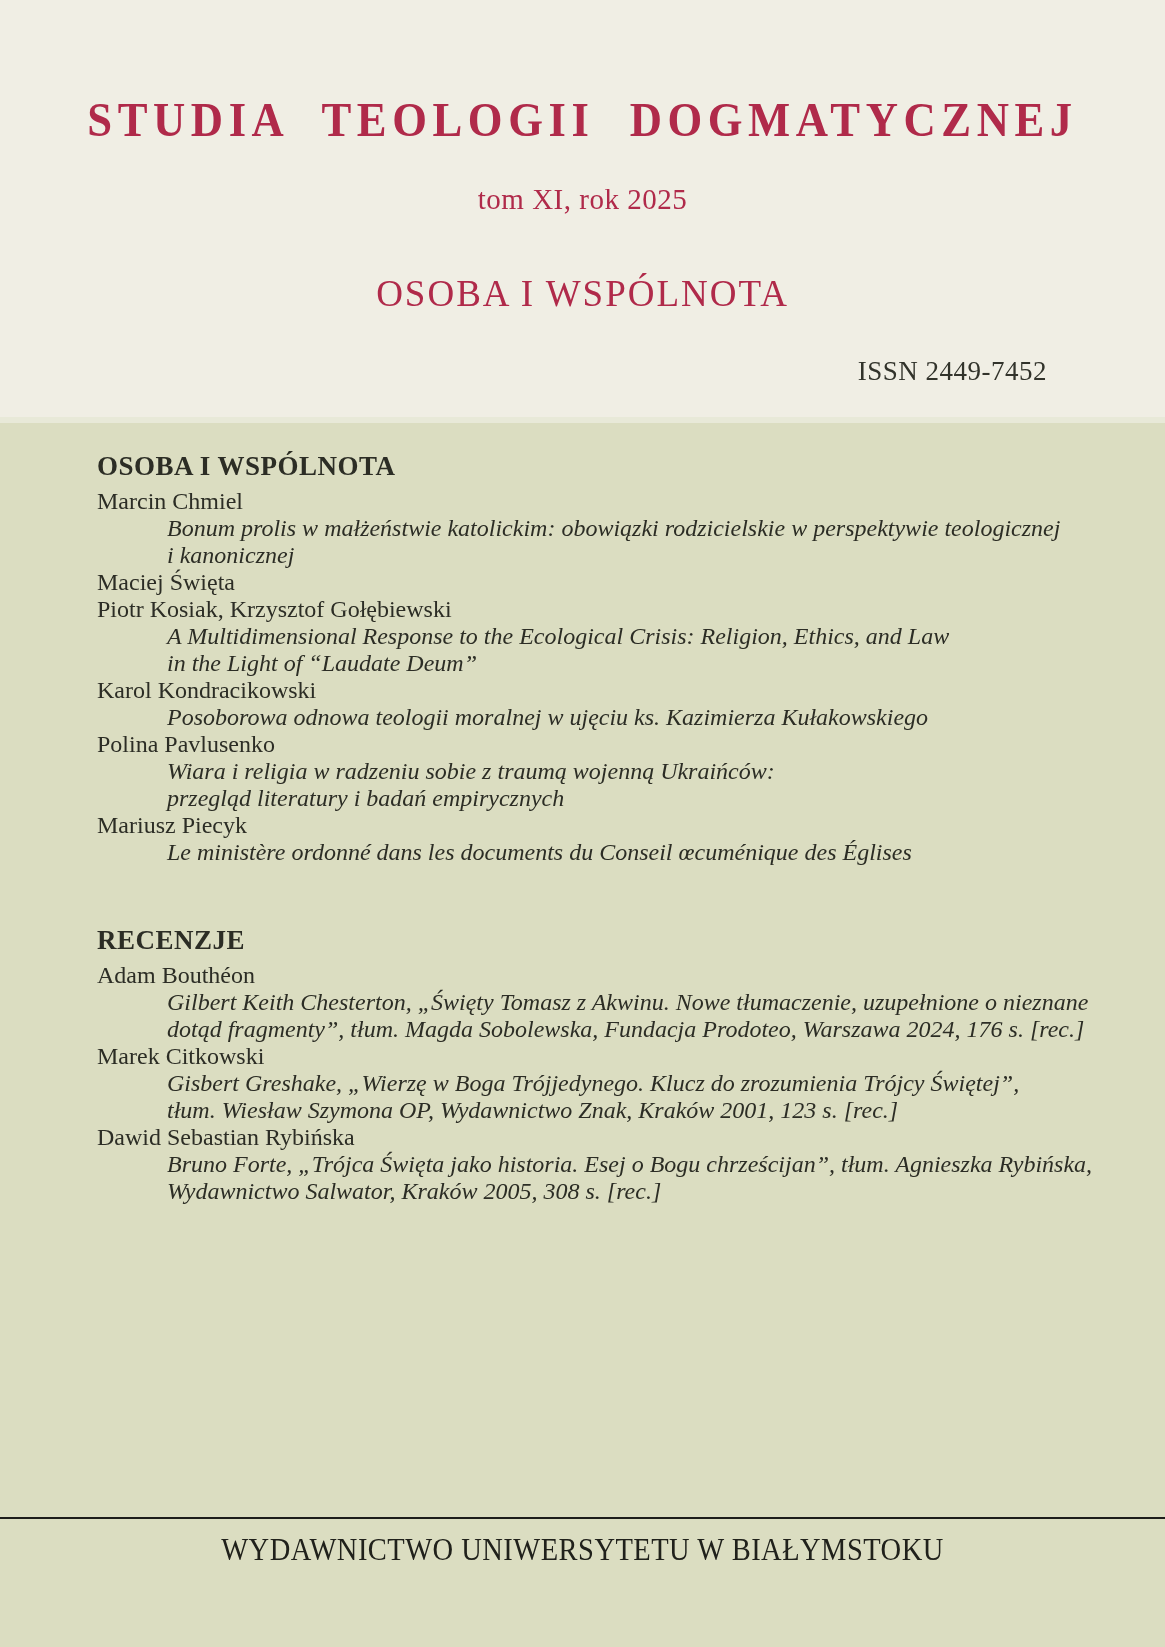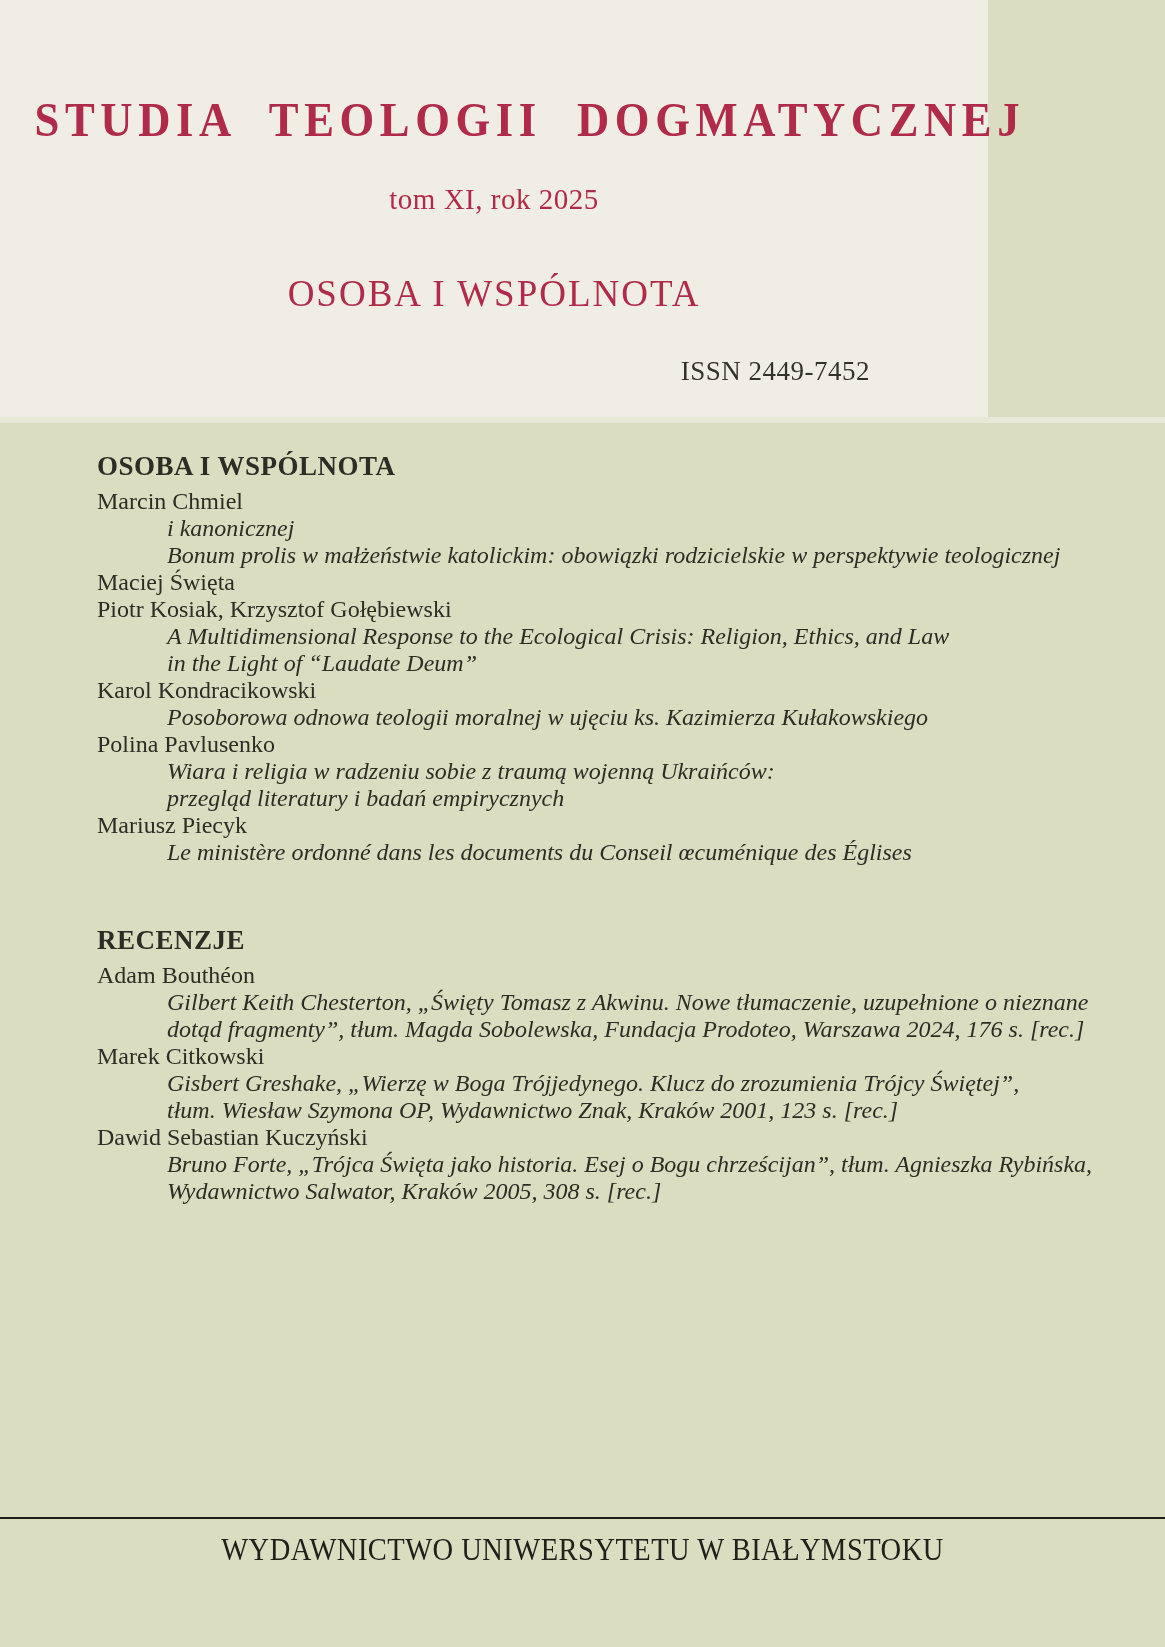--- a/index.html
+++ b/index.html
@@ -3,21 +3,21 @@
 <meta charset="utf-8">
 <style>
   html,body{margin:0;padding:0;}
   body{
     width:1165px;height:1647px;position:relative;overflow:hidden;
     background:#dbddc1;
     font-family:"Liberation Serif","DejaVu Serif",serif;
     color:#2c2d25;
   }
   .header-band{
-    position:absolute;top:0;left:0;width:988px;height:417px;
+    position:absolute;top:0;left:0;width:1165px;height:417px;
     background:#f0eee4;box-sizing:border-box;padding-top:92px;
     text-align:center;
   }
   .band-edge{
     position:absolute;top:417px;left:0;width:1165px;height:6px;
     background:#e8e9d8;
   }
   .journal-title{
     font-size:48px;font-weight:bold;color:#b02a4a;
     letter-spacing:6px;word-spacing:20px;white-space:nowrap;
@@ -68,22 +68,22 @@
   <div class="volume-line">tom XI, rok 2025</div>
   <div class="issue-title">OSOBA I WSPÓLNOTA</div>
   <div class="issn-line">ISSN 2449-7452</div>
 </header>
 <div class="band-edge"></div>
 
 <main class="toc">
     <div class="section-heading">OSOBA I WSPÓLNOTA</div>
     <div class="entry">
       <div class="author">Marcin Chmiel</div>
+      <div class="title-line">Bonum prolis w małżeństwie katolickim: obowiązki rodzicielskie w perspektywie teologicznej</div>
       <div class="title-line">i kanonicznej</div>
-      <div class="title-line">Bonum prolis w małżeństwie katolickim: obowiązki rodzicielskie w perspektywie teologicznej</div>
     </div>
     <div class="entry">
       <div class="author">Maciej Święta</div>
     </div>
     <div class="entry">
       <div class="author">Piotr Kosiak, Krzysztof Gołębiewski</div>
       <div class="title-line">A Multidimensional Response to the Ecological Crisis: Religion, Ethics, and Law</div>
       <div class="title-line">in the Light of “Laudate Deum”</div>
     </div>
     <div class="entry">
@@ -104,20 +104,20 @@
       <div class="author">Adam Bouthéon</div>
       <div class="title-line">Gilbert Keith Chesterton, „Święty Tomasz z Akwinu. Nowe tłumaczenie, uzupełnione o nieznane</div>
       <div class="title-line">dotąd fragmenty”, tłum. Magda Sobolewska, Fundacja Prodoteo, Warszawa 2024, 176 s. [rec.]</div>
     </div>
     <div class="entry">
       <div class="author">Marek Citkowski</div>
       <div class="title-line">Gisbert Greshake, „Wierzę w Boga Trójjedynego. Klucz do zrozumienia Trójcy Świętej”,</div>
       <div class="title-line">tłum. Wiesław Szymona OP, Wydawnictwo Znak, Kraków 2001, 123 s. [rec.]</div>
     </div>
     <div class="entry">
-      <div class="author">Dawid Sebastian Kuczyński</div>
+      <div class="author">Dawid Sebastian Rybińska</div>
       <div class="title-line">Bruno Forte, „Trójca Święta jako historia. Esej o Bogu chrześcijan”, tłum. Agnieszka Rybińska,</div>
       <div class="title-line">Wydawnictwo Salwator, Kraków 2005, 308 s. [rec.]</div>
     </div>
   </main>
 
 <div class="footer-rule"></div>
 <div class="publisher-line">WYDAWNICTWO UNIWERSYTETU W BIAŁYMSTOKU</div>
 
 </body></html>

